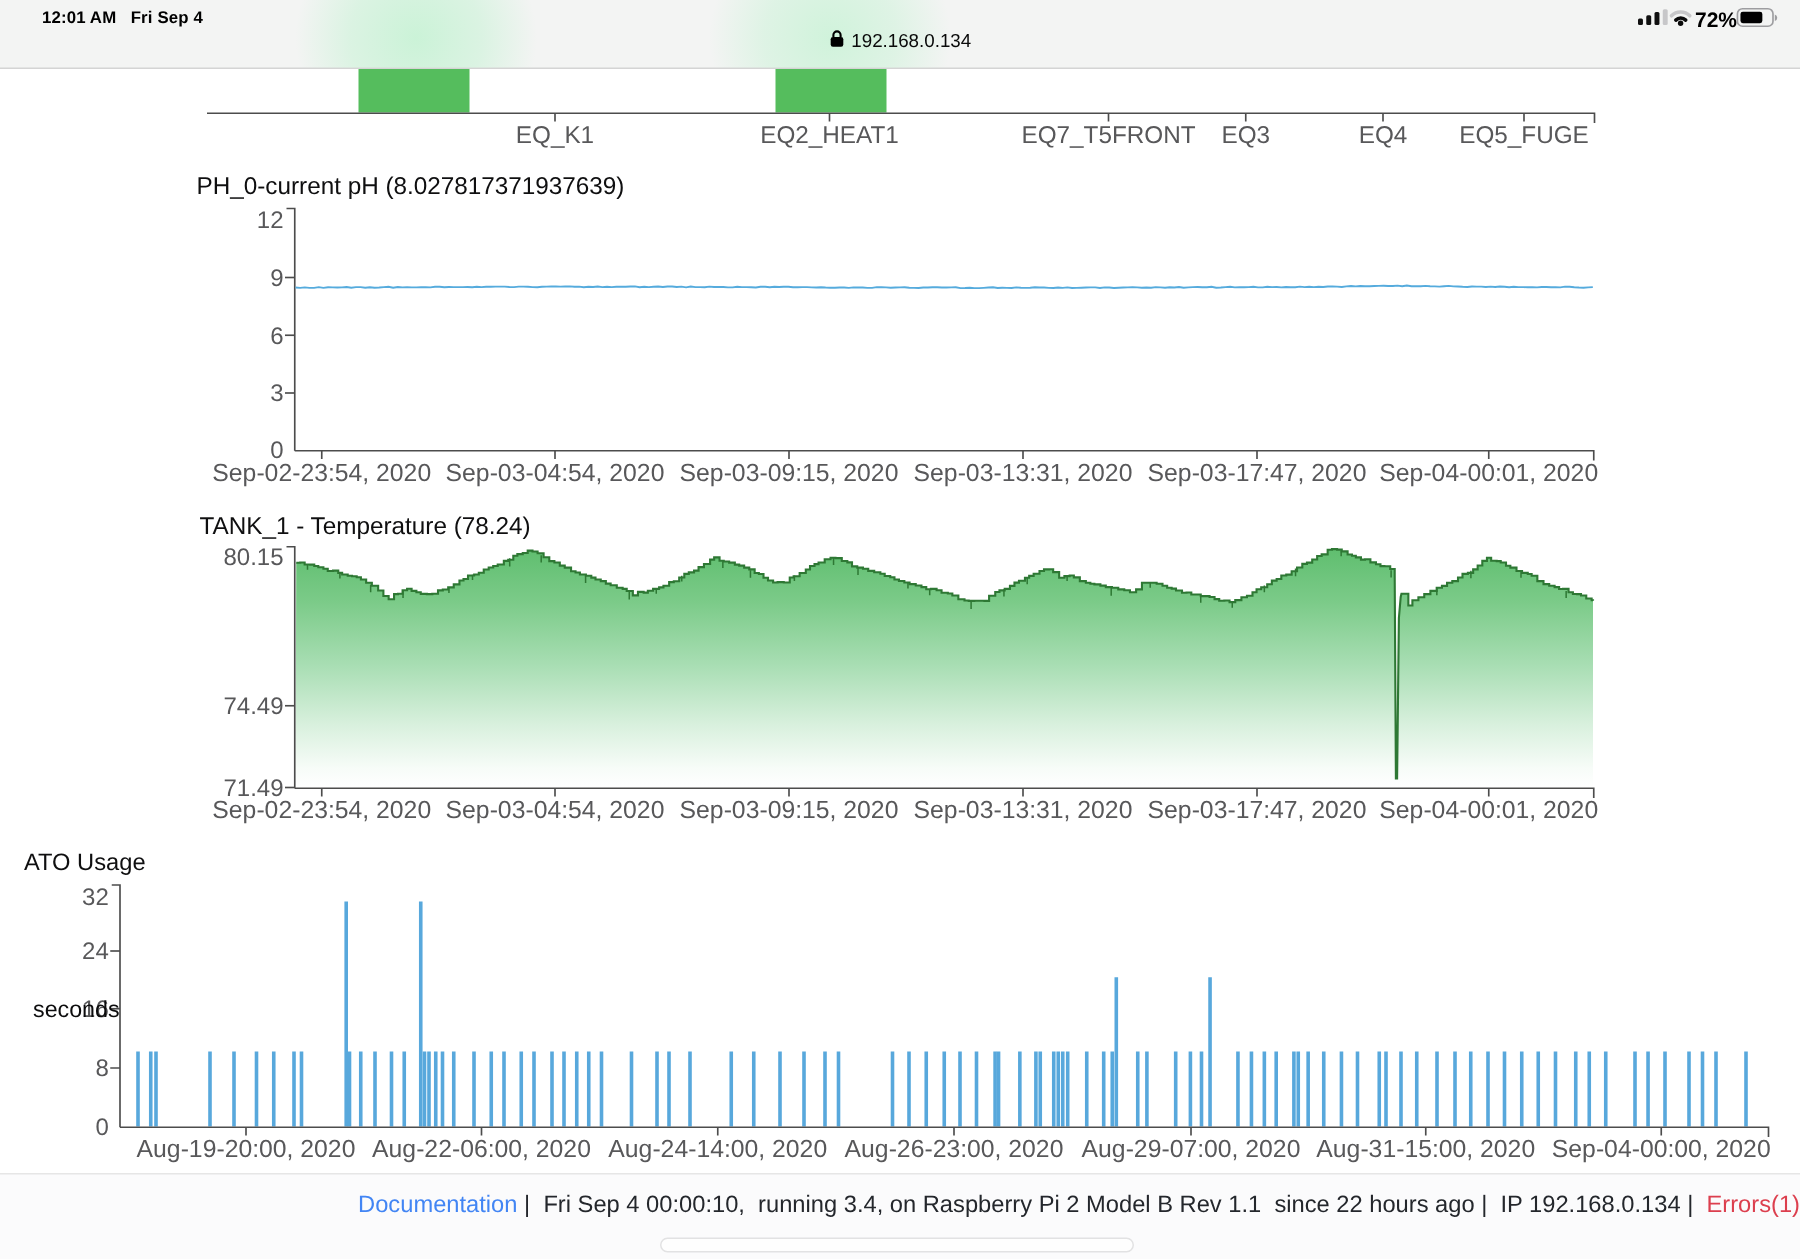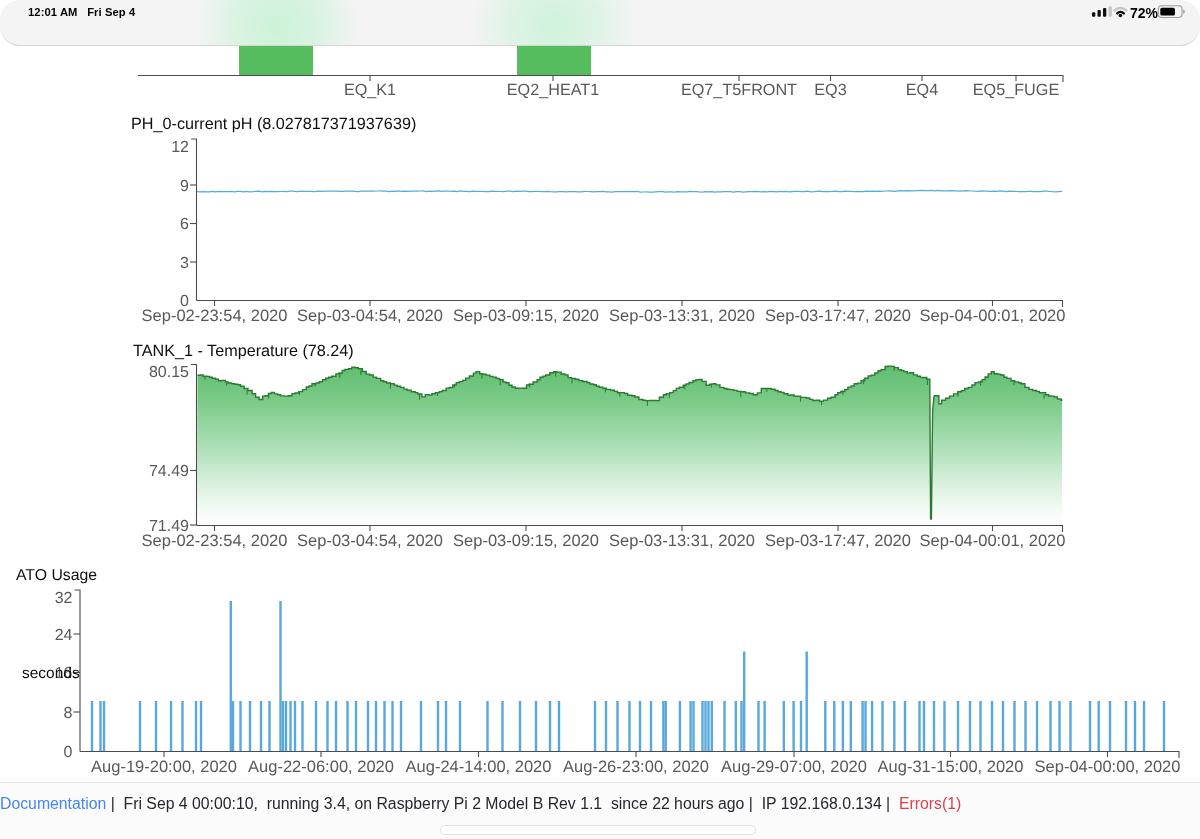--- a/index.html
+++ b/index.html
@@ -1,25 +1,25 @@
 <!DOCTYPE html>
 <html><head>
 <meta charset="utf-8">
 <style>
 * { margin:0; padding:0; box-sizing:border-box; }
 html,body { width:1200px; height:839px; background:#fff; font-family:"Liberation Sans", sans-serif; overflow:hidden; }
-#statusbar { position:absolute; left:0; top:0; width:1200px; height:46px; background:#f3f4f3; border-bottom:1px solid #d4d4d4; overflow:hidden; z-index:10; will-change:transform;border-radius:20px; }
+#statusbar { position:absolute; left:0; top:0; width:1200px; height:46px; background:#f3f4f3; border-bottom:1px solid #d4d4d4; overflow:hidden; z-index:10; will-change:transform; }
 .glow { position:absolute; top:0; height:46px; }
 #g1 { left:190px; width:175px; background:radial-gradient(46% 170% at 50% 55%, rgba(163,241,188,0.5) 0%, rgba(163,241,188,0.3) 55%, rgba(163,241,188,0) 100%); }
 #g2 { left:466px; width:175px; background:radial-gradient(46% 170% at 50% 55%, rgba(163,241,188,0.44) 0%, rgba(163,241,188,0.26) 55%, rgba(163,241,188,0) 100%); }
 #sb-left { position:absolute; left:28px; top:6px; font-size:11.2px; font-weight:700; color:#000; letter-spacing:0.1px; }
 #sb-center { position:absolute; left:0; right:0; top:20px; text-align:center; font-size:12.5px; color:#0a0a0a; }
 #sb-pct { position:absolute; left:1130px; top:5px; font-size:14px; font-weight:700; color:#000; }
 #footer { position:absolute; left:0; top:782px; width:1200px; height:57px; background:#fbfbfc; border-top:1px solid #e6e6e6; will-change:transform; }
-#ftext { position:absolute; left:0; right:0; top:12px; text-align:left; font-size:15.8px; color:#24272c; }
+#ftext { position:absolute; left:0; right:0; top:12px; text-align:right; font-size:15.8px; color:#24272c; }
 #homebar { position:absolute; left:440px; top:41.5px; width:316px; height:10.5px; background:#fefefe; border:1px solid #e2e2e3; border-radius:6px; }
 </style>
 </head>
 <body>
 <svg width="1200" height="839" viewBox="0 0 1200 839" font-family="Liberation Sans, sans-serif" text-rendering="geometricPrecision" style="position:absolute;left:0;top:0;will-change:transform">
 <defs>
 <linearGradient id="tg" gradientUnits="userSpaceOnUse" x1="0" y1="363" x2="0" y2="525">
 <stop offset="0" stop-color="#5dbd6d"></stop>
 <stop offset="0.24" stop-color="#7ccb89"></stop>
 <stop offset="0.5" stop-color="#a9deb4"></stop>
@@ -217,20 +217,24 @@
 </svg>
 <div id="footer">
   <div id="ftext"><span style="color:#4285f4">Documentation</span> |&nbsp; Fri Sep 4 00:00:10,&nbsp; running 3.4, on Raspberry Pi 2 Model B Rev 1.1&nbsp; since 22 hours ago |&nbsp; IP 192.168.0.134 |&nbsp; <span style="color:#dc3f4e">Errors(1)</span></div>
   <div id="homebar"></div>
 </div>
 <div id="statusbar">
   <div class="glow" id="g1"></div>
   <div class="glow" id="g2"></div>
   <div id="sb-left">12:01 AM&nbsp;&nbsp; Fri Sep 4</div>
   <div id="sb-pct">72%</div>
+  <div id="sb-center"><svg width="10" height="12" viewBox="0 0 10 12" style="vertical-align:-1px;margin-right:5px">
+<path d="M2.6,4.6V3.3a2.4,2.4 0 0 1 4.8,0V4.6" fill="none" stroke="#000" stroke-width="1.4"></path>
+<rect x="0.8" y="4.6" width="8.4" height="6.6" rx="1.5" fill="#000"></rect>
+</svg>192.168.0.134</div>
   <svg width="120" height="24" viewBox="1076 0 120 24" style="position:absolute;right:4px;top:0">
 <rect x="1092" y="12.3" width="3.3" height="4.4" rx="1" fill="#101010"></rect>
 <rect x="1097.5" y="10.1" width="3.3" height="6.6" rx="1" fill="#101010"></rect>
 <rect x="1103" y="8" width="3.3" height="8.7" rx="1" fill="#101010"></rect>
 <rect x="1108.5" y="6.2" width="3.3" height="10.5" rx="1" fill="#c7c7c9"></rect>
 <path d="M1114.3,10.5 A8.6,8.6 0 0,1 1126.5,10.5" fill="none" stroke="#c7c7c9" stroke-width="2.4" stroke-linecap="round"></path>
 <path d="M1117.2,13.4 A4.7,4.7 0 0,1 1123.8,13.4" fill="none" stroke="#0a0a0a" stroke-width="2.4" stroke-linecap="round"></path>
 <circle cx="1120.4" cy="15.5" r="1.8" fill="#0a0a0a"></circle>
 <rect x="1158.3" y="5.8" width="23.7" height="11.7" rx="3.4" fill="none" stroke="#9d9da0" stroke-width="1.1"></rect>
 <rect x="1160.3" y="7.8" width="14.6" height="7.7" rx="1.6" fill="#000"></rect>

